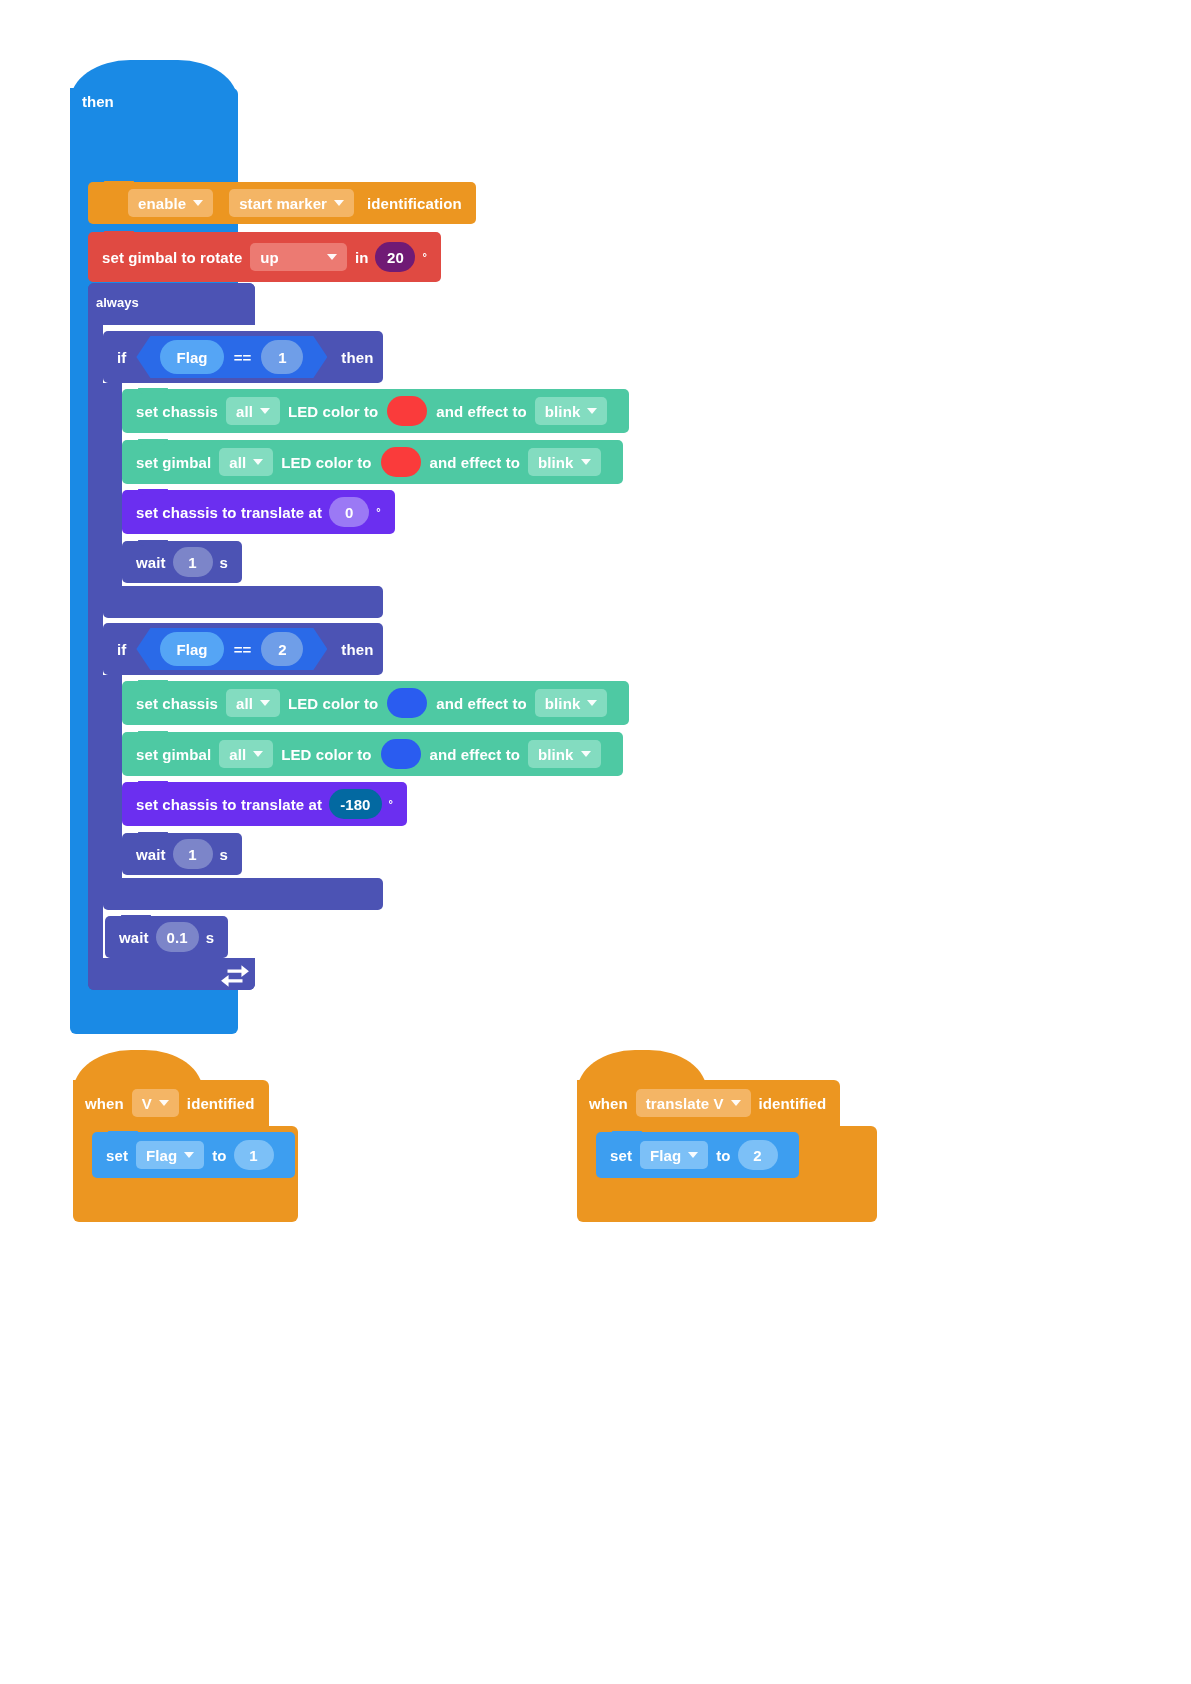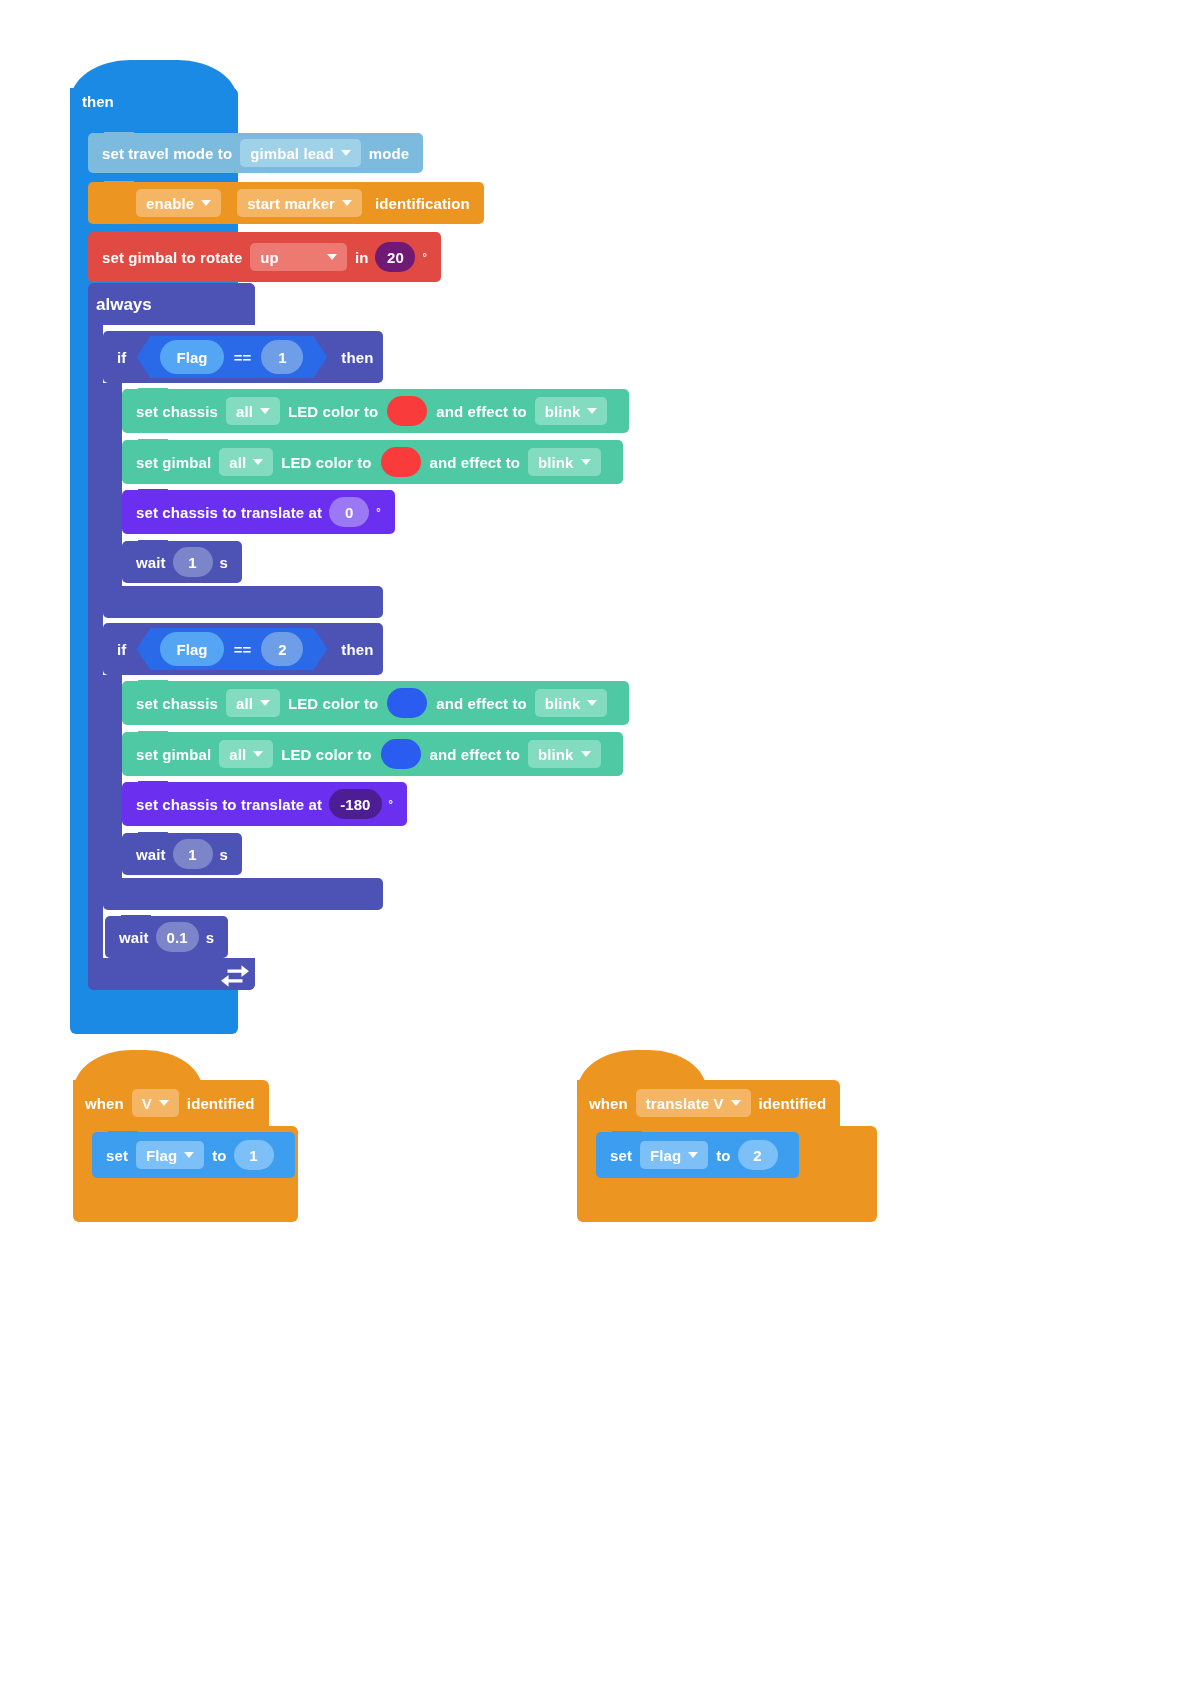--- a/index.html
+++ b/index.html
@@ -118,21 +118,21 @@
   #always-top {
     position: absolute;
     left: 88px; top: 283px;
     width: 167px; height: 42px;
     background: #4c53b4;
     border-radius: 6px 6px 0 0;
   }
   #always-label {
     position: absolute;
     left: 96px; top: 295px;
-    font-size: 17px; font-weight: bold; color: #ffffff;
+    font-size: 13px; font-weight: bold; color: #ffffff;
   }
   #always-foot {
     position: absolute;
     left: 88px; top: 958px;
     width: 167px; height: 32px;
     background: #4c53b4;
     border-radius: 0 6px 6px 6px;
   }
   #loop-icon {
     position: absolute;
@@ -170,30 +170,22 @@
 </style>
 </head>
 <body>
 
 <div id="canvas">
 
   <div id="start-body"></div>
   <div id="start-hat"></div>
   <div id="start-label">then</div>
 
-  <div class="blk notch-top" style="left:88px; top:133px; height:40px; background:#7cbbdd;">
-    <span class="txt">set travel mode to</span>
-    <span class="dd" style="background:#9fd1e8;">
-      <span>gimbal lead</span>
-      <span class="caret"></span>
-    </span>
-    <span class="txt">mode</span>
-  </div>
-
-  <div class="blk notch-top" style="left:88px; top:182px; height:42px; background:#ec9621; padding-left:40px;">
+
+  <div class="blk notch-top" style="left:88px; top:182px; height:42px; background:#ec9621; padding-left:32px;">
     <span class="dd" style="background:#f4b565;">
       <span>enable</span>
       <span class="caret"></span>
     </span>
     <span class="dd" style="background:#f4b565;">
       <span>start marker</span>
       <span class="caret"></span>
     </span>
     <span class="txt" style="margin-left:5px;">identification</span>
   </div>
@@ -308,21 +300,21 @@
     <span class="swatch" style="background:#2a5cf0;"></span>
     <span class="txt">and effect to</span>
     <span class="dd" style="background:#83dcc0;">
       <span>blink</span>
       <span class="caret"></span>
     </span>
   </div>
 
   <div class="blk notch-top" style="left:122px; top:782px; height:44px; background:#6b2ff0;">
     <span class="txt">set chassis to translate at</span>
-    <span class="num" style="background:#4c1d95;">-180</span>
+    <span class="num" style="background:#0369a1;">-180</span>
     <span class="txt" style="font-size:11px;">°</span>
   </div>
 
   <div class="blk notch-top" style="left:122px; top:833px; height:42px; background:#4c53b4;">
     <span class="txt">wait</span>
     <span class="num" style="background:#7c85c9;">1</span>
     <span class="txt">s</span>
   </div>
 
   <div class="blk notch-top" style="left:105px; top:916px; height:42px; background:#4c53b4;">

